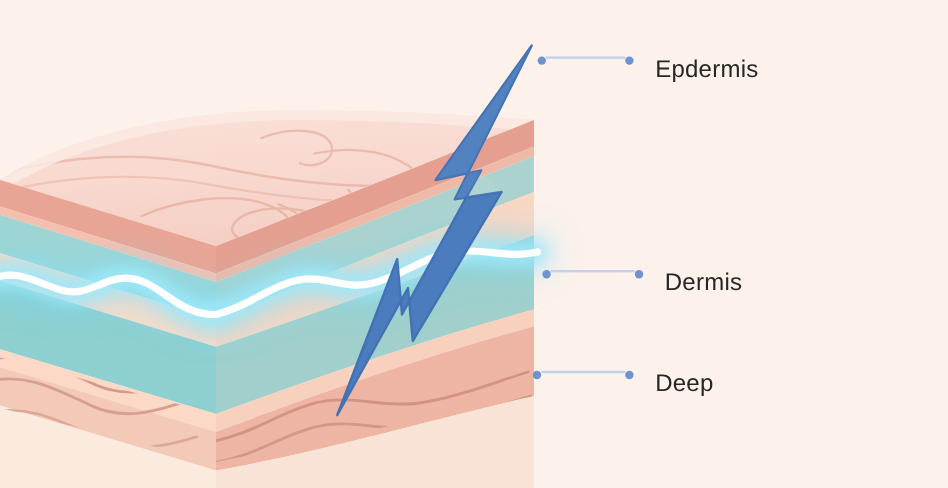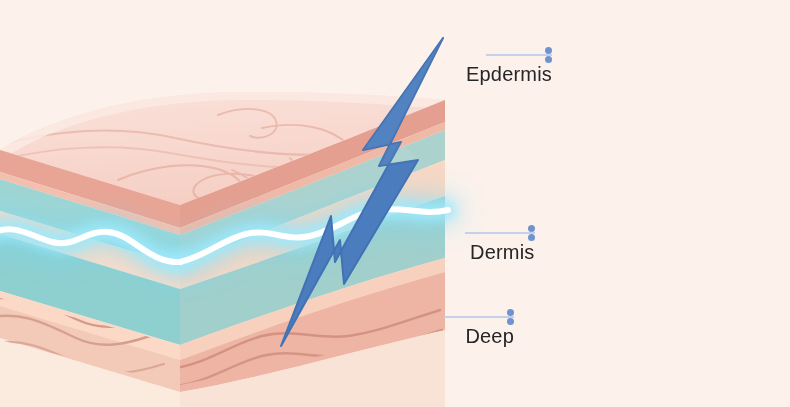--- a/index.html
+++ b/index.html
@@ -30,25 +30,24 @@
     position: absolute;
     left: 0;
     top: 0;
     width: 790px;
     height: 407px;
     pointer-events: none;
   }
   .callout {
     position: absolute;
     display: flex;
-    align-items: flex-end;
+    align-items: flex-start;
     height: 26px;
     transform: translateY(-50%);
     pointer-events: auto;
-    flex-direction: column;
   }
   .callout .dot {
     width: 7px;
     height: 7px;
     border-radius: 50%;
     background: #6f93cf;
     flex: 0 0 auto;
   }
   .callout .leader {
     height: 2px;

